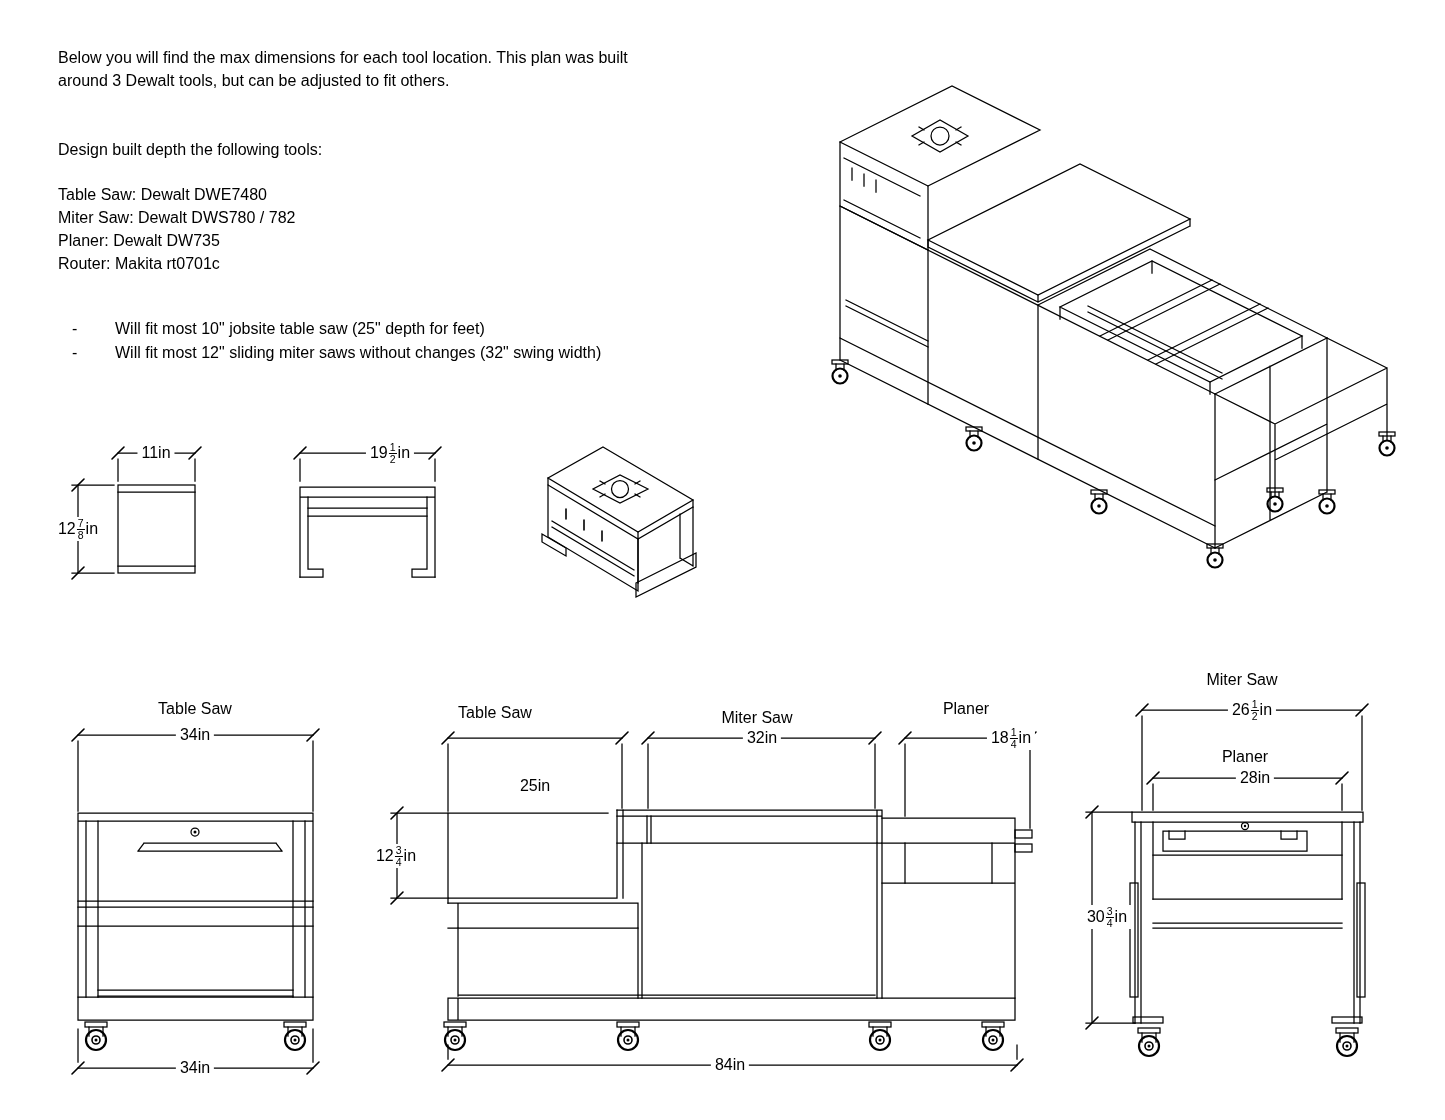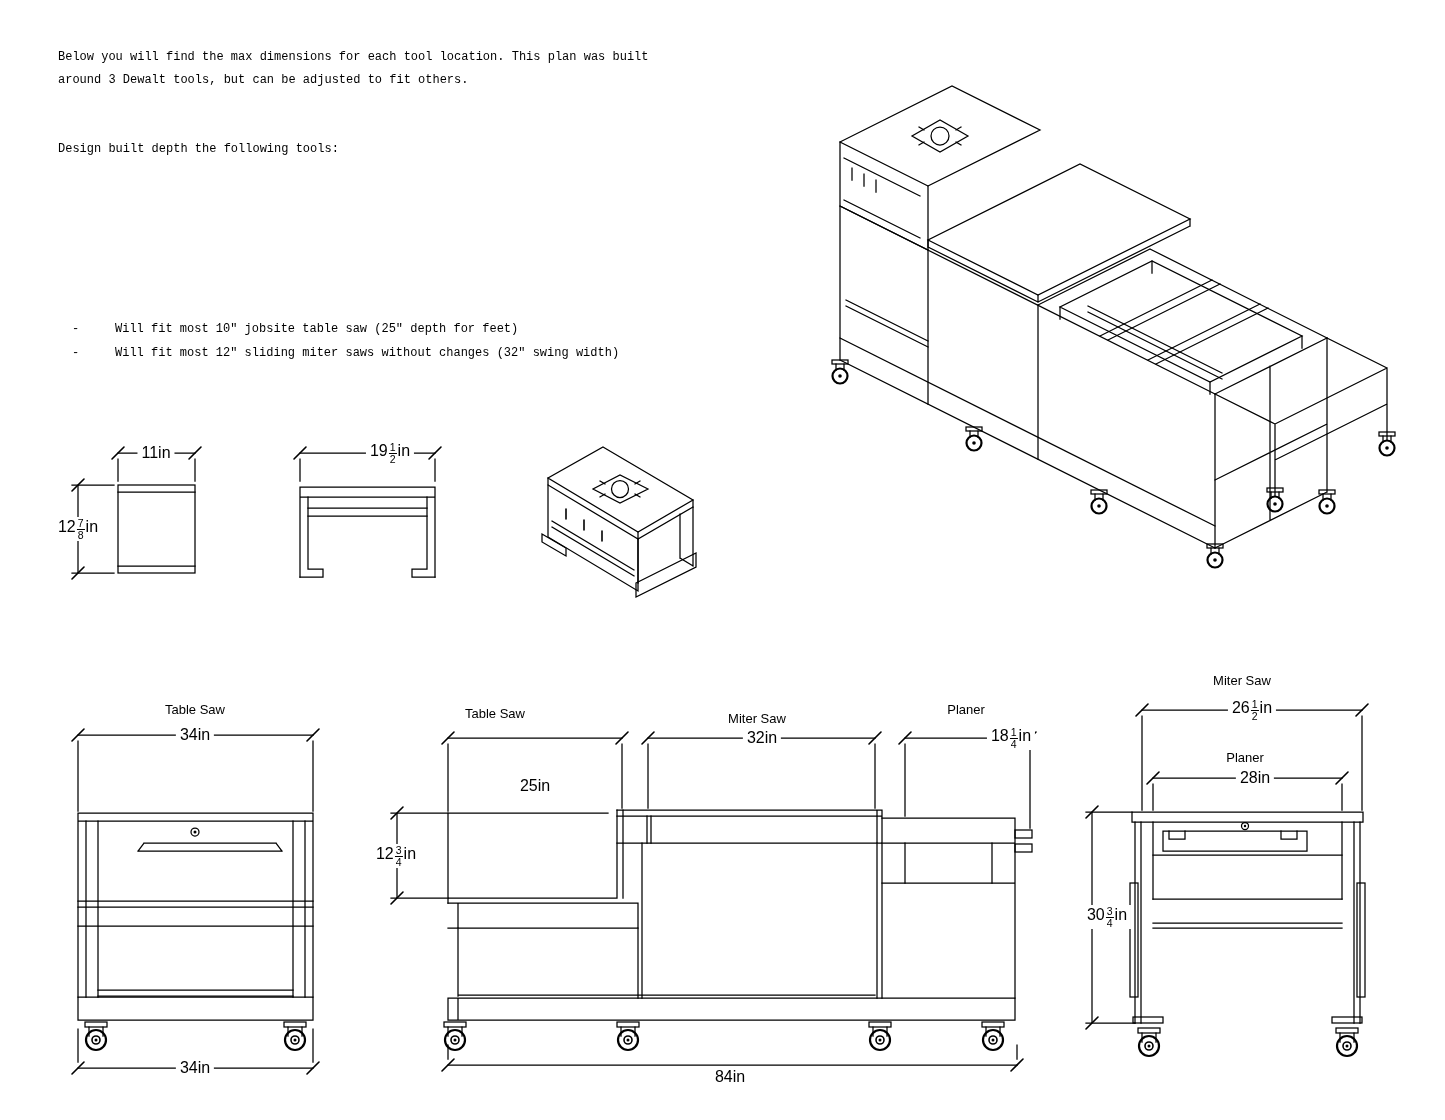--- a/index.html
+++ b/index.html
@@ -1,47 +1,53 @@
 <!DOCTYPE html>
 <html><head>
 <meta charset="utf-8">
 <style>
   html,body{margin:0;padding:0;background:#fff;}
   .page{position:relative;width:1445px;height:1120px;background:#ffffff;
         font-family:"Liberation Sans","DejaVu Sans",sans-serif;color:#000;overflow:hidden;}
-  .tb{position:absolute;font-size:12px;line-height:23px;font-family:Liberation Mono, monospace;}
+  .tb{position:absolute;font-size:16px;line-height:23px;}
   .intro{left:58px;top:46px;width:595px;}
   .heading{left:58px;top:138px;}
   .tools{left:58px;top:183px;}
   .notes{left:72px;top:317px;width:660px;}
   .note-row{display:flex;line-height:24px;}
   .note-row .dash{width:43px;flex:0 0 43px;}
   .fig{position:absolute;}
   .fig svg{position:absolute;left:0;top:0;}
   .ln{stroke:#000;stroke-width:1.25;fill:none;stroke-linecap:square;}
   .ln2{stroke:#000;stroke-width:1.6;fill:none;stroke-linecap:round;}
   .wheel{stroke:#000;stroke-width:2.2;fill:none;}
   .wheel2{stroke:#000;stroke-width:1.6;fill:none;}
   .dot{fill:#000;stroke:none;}
   .dlabel{position:absolute;transform:translate(-50%,-50%);background:#fff;
-          padding:1px 4px;font-size:16px;white-space:nowrap;display:inline-flex;align-items:flex-start;}
-  .ftitle{position:absolute;transform:translate(-50%,-50%);font-size:13px;white-space:nowrap;}
+          padding:1px 4px;font-size:16px;white-space:nowrap;display:inline-flex;align-items:center;}
+  .ftitle{position:absolute;transform:translate(-50%,-50%);font-size:16px;white-space:nowrap;}
   .fr{display:inline-flex;flex-direction:column;align-items:center;line-height:1.0;
       font-size:10.5px;margin:0 1px;}
   .fr .num{border-bottom:1.3px solid #000;padding:0 1px;}
   .fr .den{padding:0 1px;}
 </style>
 </head>
 <body>
 
 <div class="page">
 
   <div class="tb intro">Below you will find the max dimensions for each tool location. This plan was built around 3 Dewalt tools, but can be adjusted to fit others.</div>
   <div class="tb heading">Design built depth the following tools:</div>
 
+  <div class="tb tools">
+    <div>Table Saw: Dewalt DWE7480</div>
+    <div>Miter Saw: Dewalt DWS780 / 782</div>
+    <div>Planer: Dewalt DW735</div>
+    <div>Router: Makita rt0701c</div>
+  </div>
 
   <div class="tb notes">
     <div class="note-row">
       <span class="dash">-</span>
       <span>Will fit most 10" jobsite table saw (25" depth for feet)</span>
     </div>
     <div class="note-row">
       <span class="dash">-</span>
       <span>Will fit most 12" sliding miter saws without changes (32" swing width)</span>
     </div>
@@ -243,21 +249,21 @@
         <span>in</span>
     </span>
     <span class="dlabel" style="left:11px;top:161px;">
       <span>12</span>
         <span class="fr">
           <span class="num">3</span>
           <span class="den">4</span>
         </span>
         <span>in</span>
     </span>
-    <span class="dlabel" style="left:345px;top:370px;margin-top:12px;">
+    <span class="dlabel" style="left:345px;top:370px;">
       <span>84in</span>
     </span>
   </div>
 
   <div class="fig" style="left:1075px;top:665px;width:370px;height:410px;">
     <svg width="370" height="410" viewBox="0 0 370 410">
 
       <path class="ln" d="M67 45 H287 M67 51 V145 M287 51 V145"></path>
       <path class="ln2" d="M61 51 L73 39 M281 51 L293 39"></path>
 

